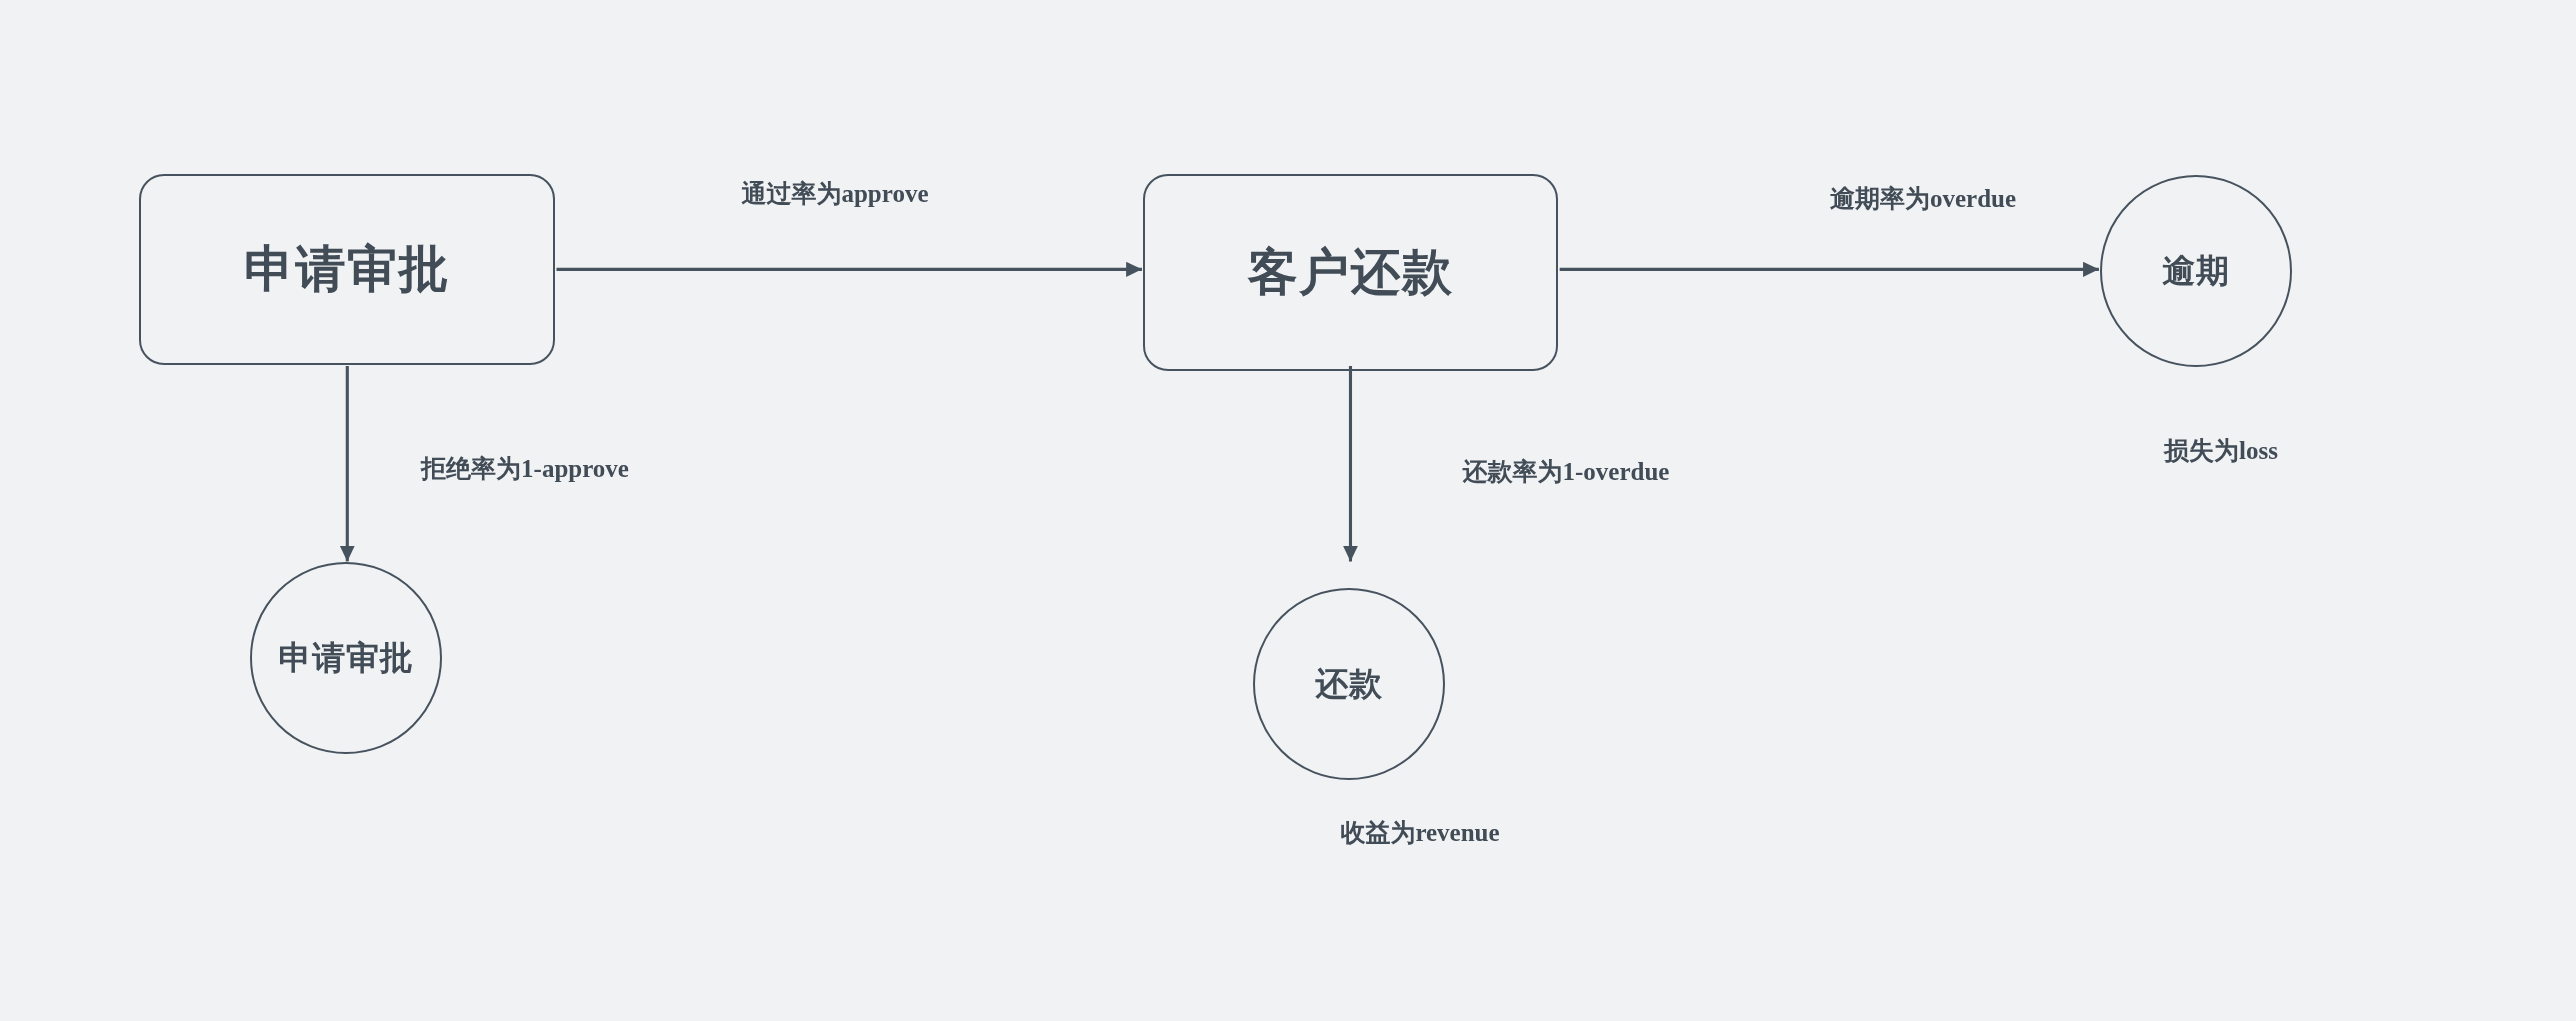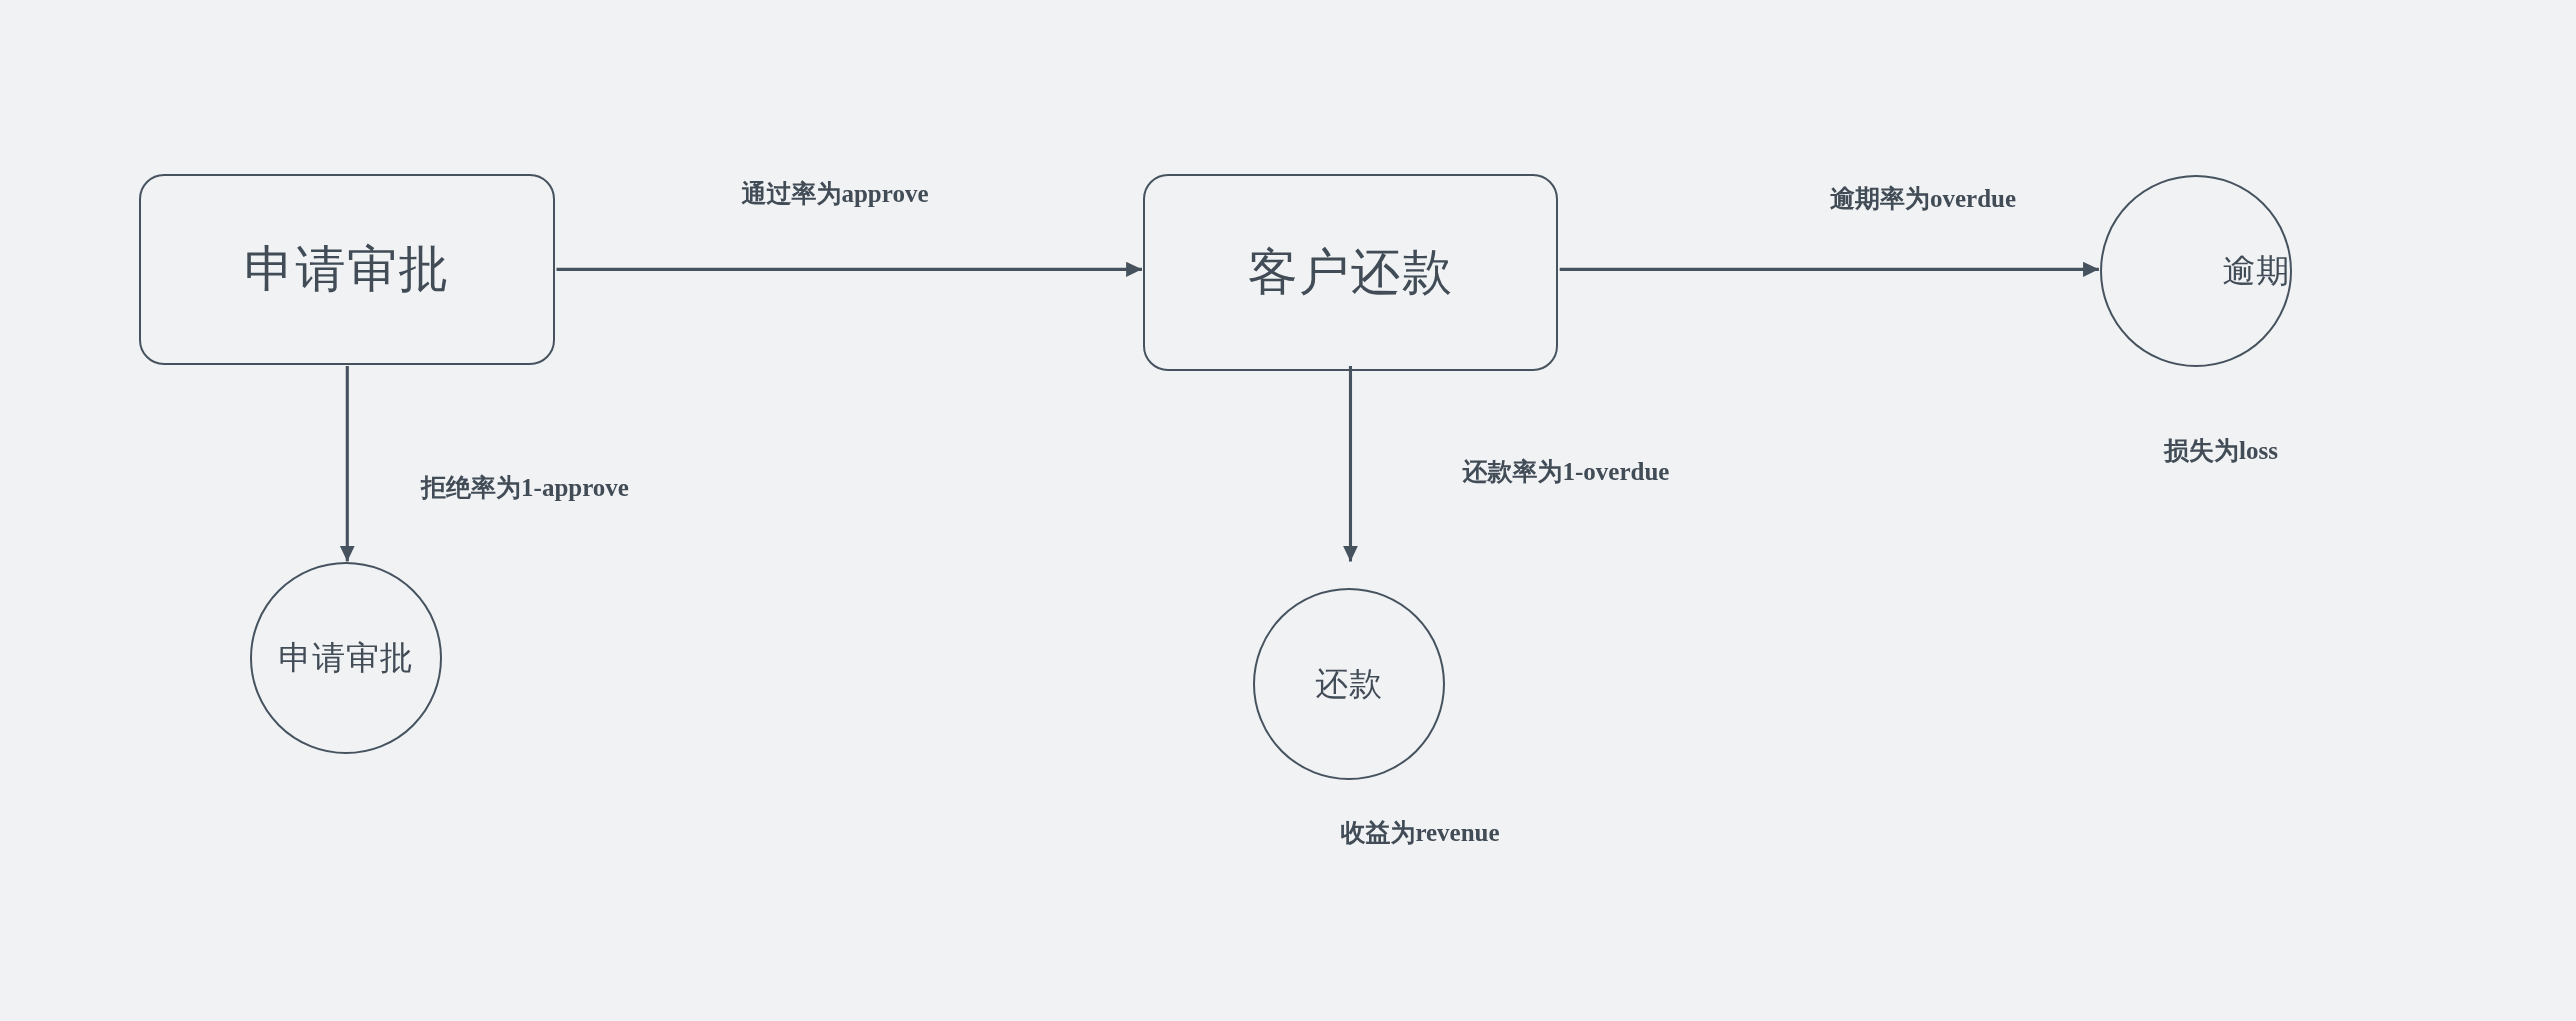--- a/index.html
+++ b/index.html
@@ -30,54 +30,54 @@
     fill: none;
   }
   .arrow-head { fill: var(--stroke-color); }
 
   .node {
     position: absolute;
     display: flex;
     align-items: center;
     justify-content: center;
     color: var(--text-color);
-    font-weight: normal;
+    font-weight: bold;
     background: transparent;
     border: 2.8px solid var(--stroke-color);
     text-align: center;
   }
   .node.rect {
     border-radius: 25px;
     font-size: 50px;
     letter-spacing: 1.4px;
   }
   .node.circle {
     border-radius: 50%;
     font-size: 33px;
     letter-spacing: 0.7px;
   }
 
   #approval-box   { left: 139px;  top: 174px; width: 416px; height: 191px; }
   #repayment-box  { left: 1143px; top: 174px; width: 415px; height: 197px; }
-  #overdue-circle { left: 2100px; top: 175px; width: 192px; height: 192px; justify-content: flex-end; }
+  #overdue-circle { left: 2100px; top: 175px; width: 192px; height: 192px; }
   #approval-circle{ left: 250px;  top: 562px; width: 192px; height: 192px; }
   #repay-circle   { left: 1253px; top: 588px; width: 192px; height: 192px; }
 
   .edge-label, .annotation {
     position: absolute;
     transform: translate(-50%, -50%);
     font-size: 25px;
     font-weight: bold;
     color: var(--text-color);
     white-space: nowrap;
     font-family: Liberation Serif, serif;
   }
   #label-approve { left: 835px; top: 193px; }
   #label-overdue { left: 1923px; top: 198px; }
-  #label-reject  { left: 525px;  top: 487px; }
+  #label-reject  { left: 525px;  top: 468px; }
   #label-repay   { left: 1566px; top: 471px; }
   #label-loss    { left: 2205px; top: 450px; margin-left: 16px; }
   #label-revenue { left: 1420px; top: 832px; }
 </style>
 </head>
 <body>
 
 <div id="canvas">
 
   <svg id="edges-layer" viewBox="0 0 3731 1480" xmlns="http://www.w3.org/2000/svg">

